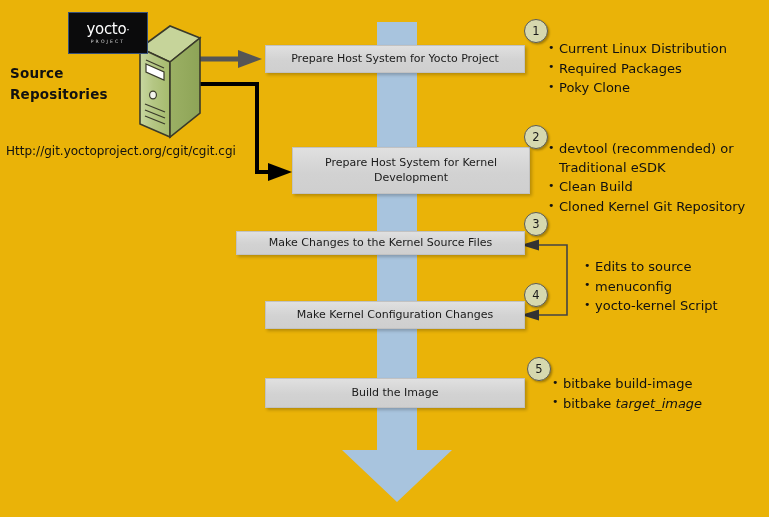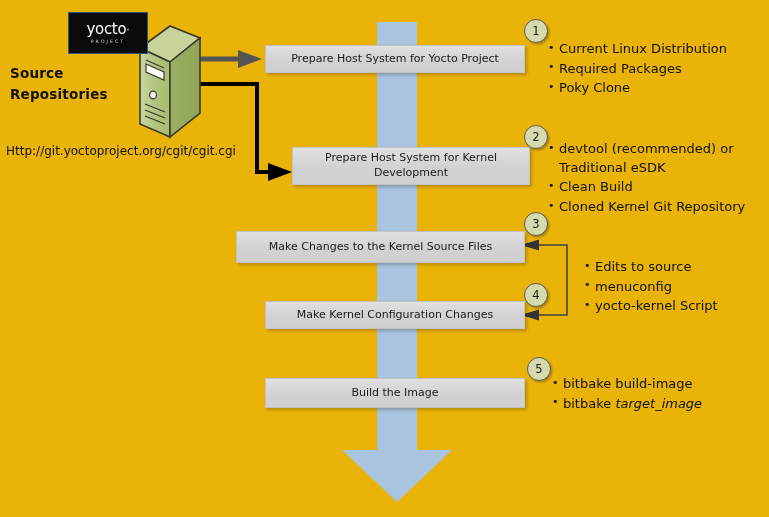--- a/index.html
+++ b/index.html
@@ -216,32 +216,32 @@
   <div class="repo-url">Http://git.yoctoproject.org/cgit/cgit.cgi</div>
 
   <div class="pbox" style="left:265px; top:45px; width:260px; height:28px;">Prepare Host System for Yocto Project</div>
   <div class="badge" style="left:524px; top:19px;">1</div>
   <div class="blist" style="left:548px; top:40px;">
     <div class="bitem">Current Linux Distribution</div>
     <div class="bitem">Required Packages</div>
     <div class="bitem">Poky Clone</div>
   </div>
 
-  <div class="pbox" style="left:292px; top:147px; width:238px; height:38px;">Prepare Host System for Kernel Development</div>
+  <div class="pbox" style="left:292px; top:147px; width:238px; height:47px;">Prepare Host System for Kernel Development</div>
   <div class="badge" style="left:524px; top:125px;">2</div>
   <div class="blist" style="left:548px; top:140px;">
     <div class="bitem">
       <span>devtool (recommended) or</span>
       <span class="cont">Traditional eSDK</span>
     </div>
     <div class="bitem">Clean Build</div>
     <div class="bitem">Cloned Kernel Git Repository</div>
   </div>
 
-  <div class="pbox" style="left:236px; top:231px; width:289px; height:32px;">Make Changes to the Kernel Source Files</div>
+  <div class="pbox" style="left:236px; top:231px; width:289px; height:24px;">Make Changes to the Kernel Source Files</div>
   <div class="badge" style="left:524px; top:212px;">3</div>
 
   <div class="pbox" style="left:265px; top:301px; width:260px; height:28px;">Make Kernel Configuration Changes</div>
   <div class="badge" style="left:524px; top:283px;">4</div>
 
   <div class="blist" style="left:584px; top:258px;">
     <div class="bitem">Edits to source</div>
     <div class="bitem">menuconfig</div>
     <div class="bitem">yocto-kernel Script</div>
   </div>

